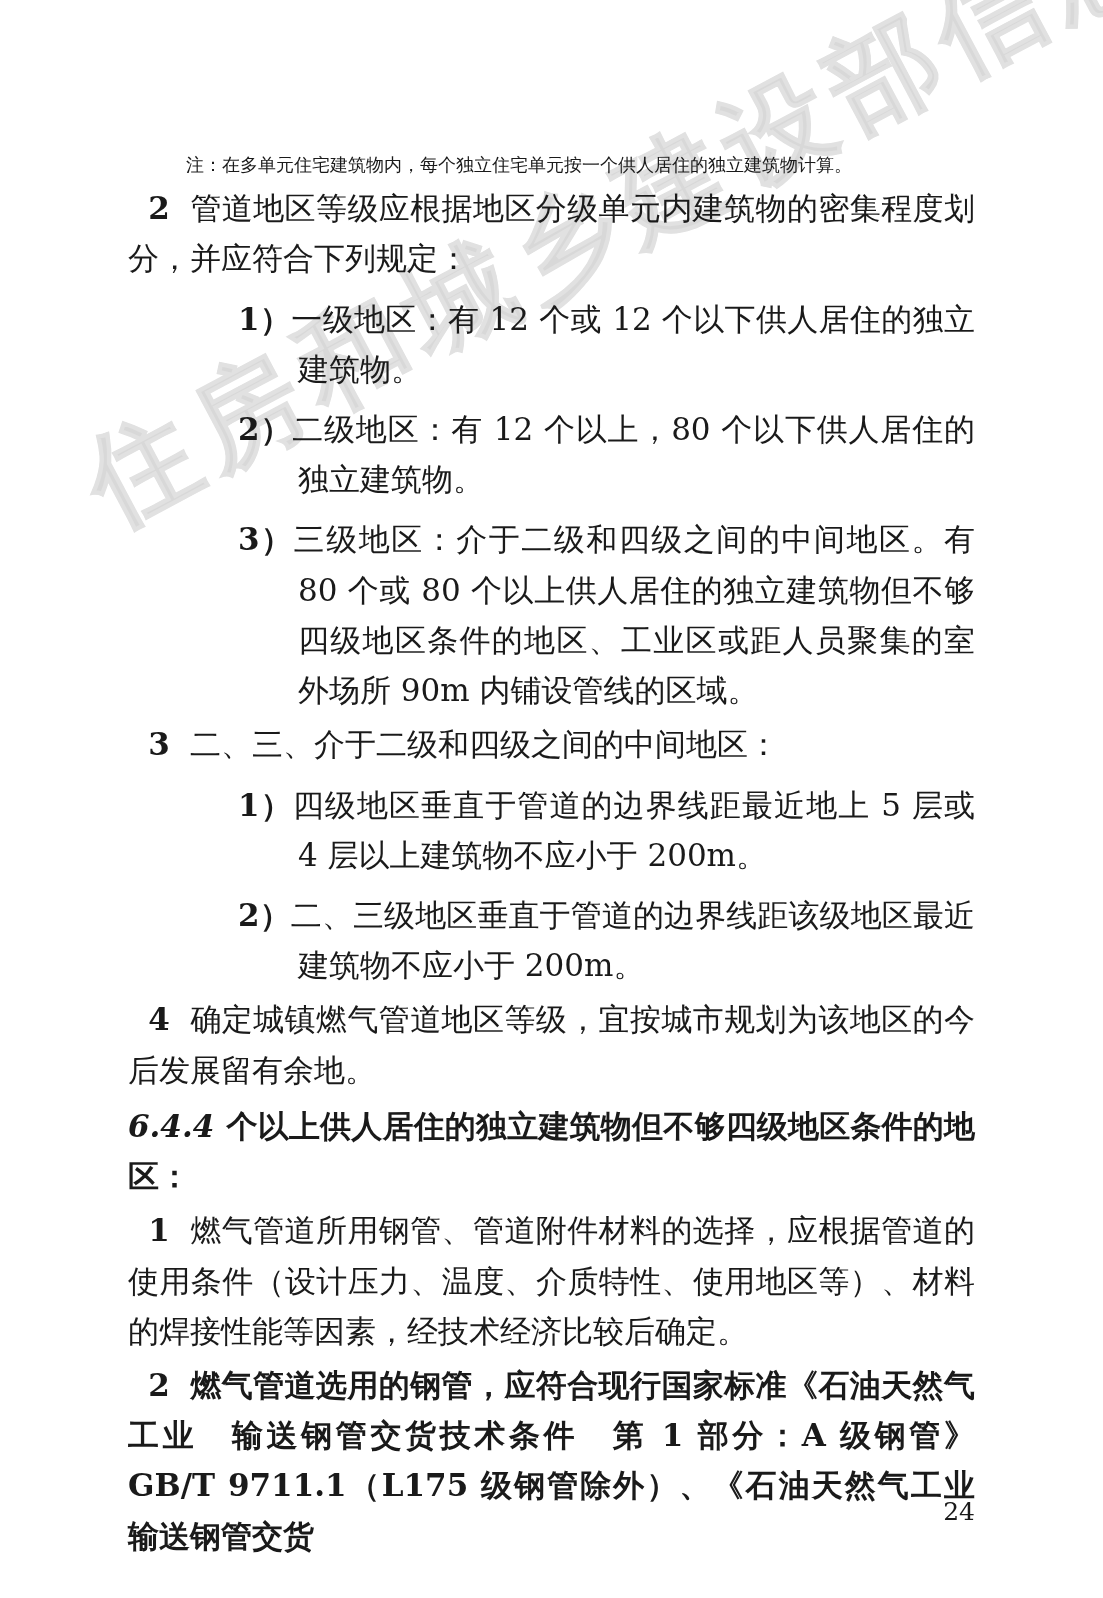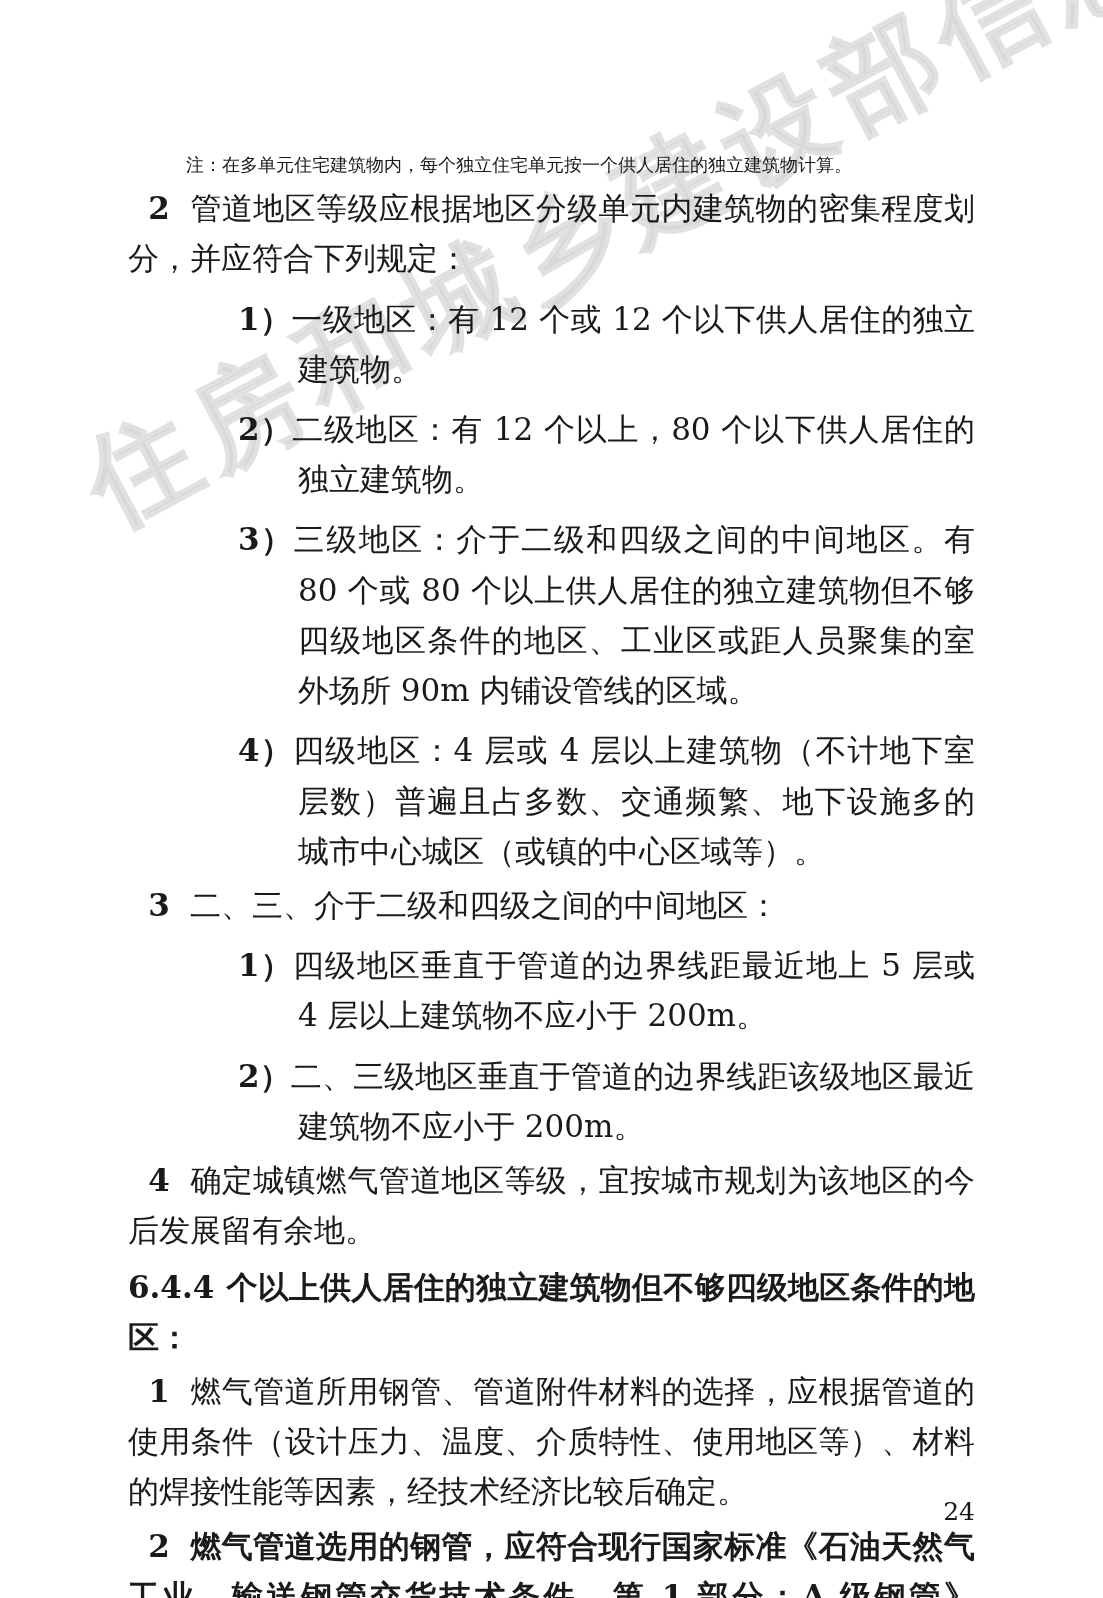--- a/index.html
+++ b/index.html
@@ -93,20 +93,21 @@
     font-weight: bold;
   }
   .clause {
     margin-top: 6px;
     text-indent: 0;
   }
   .clause .cnum {
     font-weight: bold;
     letter-spacing: 0px;
     margin-right: 12px;
+    font-style: italic;
   }
   .bold {
     font-weight: bold;
   }
   .page-number {
     position: absolute;
     right: 128px;
     bottom: 72px;
     font-size: 25px;
     color: #1a1a1a;
@@ -127,21 +128,20 @@
     <p class="note">注：在多单元住宅建筑物内，每个独立住宅单元按一个供人居住的独立建筑物计算。</p>
 
     <p class="lvl1"><span class="num">2</span><span>管道地区等级应根据地区分级单元内建筑物的密集程度划分，并应符合下列规定：</span></p>
 
     <p class="lvl2"><span class="num">1）</span><span>一级地区：有 12 个或 12 个以下供人居住的独立建筑物。</span></p>
 
     <p class="lvl2"><span class="num">2）</span><span>二级地区：有 12 个以上，80 个以下供人居住的独立建筑物。</span></p>
 
     <p class="lvl2"><span class="num">3）</span><span>三级地区：介于二级和四级之间的中间地区。有 80 个或 80 个以上供人居住的独立建筑物但不够四级地区条件的地区、工业区或距人员聚集的室外场所 90m 内铺设管线的区域。</span></p>
 
-    <p class="lvl2"><span class="num">4）</span><span>四级地区：4 层或 4 层以上建筑物（不计地下室层数）普遍且占多数、交通频繁、地下设施多的城市中心城区（或镇的中心区域等）。</span></p>
 
     <p class="lvl1"><span class="num">3</span><span>二、三、介于二级和四级之间的中间地区：</span></p>
 
     <p class="lvl2"><span class="num">1）</span><span>四级地区垂直于管道的边界线距最近地上 5 层或 4 层以上建筑物不应小于 200m。</span></p>
 
     <p class="lvl2"><span class="num">2）</span><span>二、三级地区垂直于管道的边界线距该级地区最近建筑物不应小于 200m。</span></p>
 
     <p class="lvl1"><span class="num">4</span><span>确定城镇燃气管道地区等级，宜按城市规划为该地区的今后发展留有余地。</span></p>
 
     <p class="clause bold"><span class="cnum">6.4.4</span><span>个以上供人居住的独立建筑物但不够四级地区条件的地区：</span></p>

